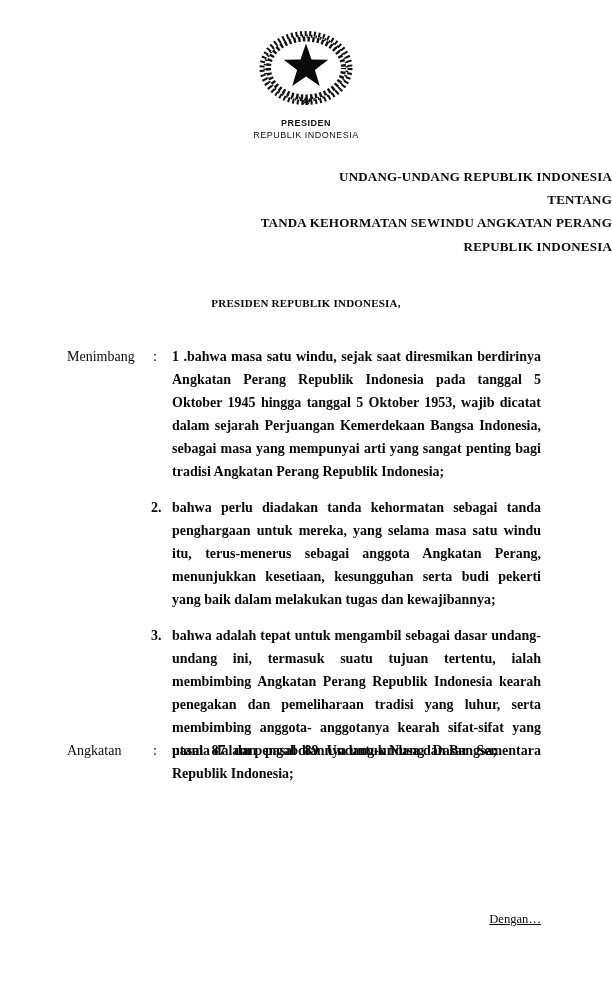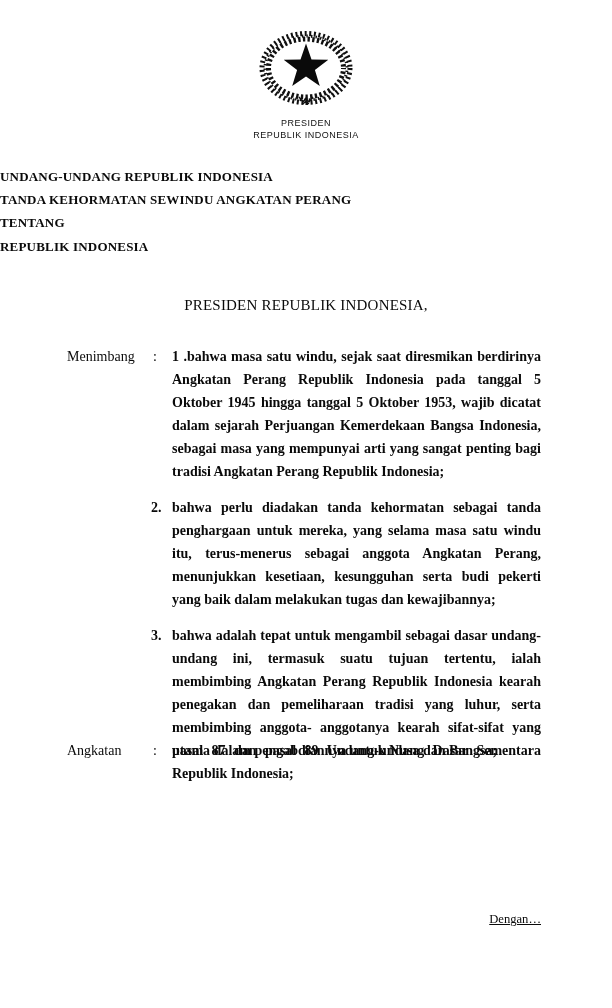--- a/index.html
+++ b/index.html
@@ -22,39 +22,40 @@
     text-align: center;
   }
   .emblem-svg { display: inline-block; }
   .letterhead-line {
     font-family: "Liberation Sans", sans-serif;
     font-size: 9px;
     line-height: 12px;
     letter-spacing: 0.5px;
     color: #111;
   }
-  .letterhead-line.first { margin-top: 4px; }
+  .letterhead-line.first { margin-top: 4px; font-weight: bold; }
 
   
   .title-block {
     position: absolute;
     top: 165px; left: 0; right: 0;
-    text-align: left;
+    text-align: right;
     font-size: 13px;
     font-weight: bold;
     line-height: 23.2px;
     letter-spacing: 0.2px;
+    padding-left: 27px;
   }
 
   .salutation {
     position: absolute;
     top: 297px; left: 0; right: 0;
     text-align: center;
-    font-size: 15px;
-    font-weight: normal;
+    font-size: 11px;
+    font-weight: bold;
     letter-spacing: 0.2px;
   }
 
   
   .preamble-row {
     position: absolute;
     left: 67px; right: 71px;
     font-size: 14px;
     line-height: 23px;
   }
@@ -95,22 +96,22 @@
 
       <path fill="none" stroke="#101010" stroke-width="1.3" d="M40,66 l4,5 l3,-4 l3,4 l4,-5"></path>
       <path fill="none" stroke="#101010" stroke-width="1.1" d="M44,73 l3,-3 l3,3 M47,68 l0,6"></path>
     </svg>
     <div class="letterhead-line first">PRESIDEN</div>
     <div class="letterhead-line">REPUBLIK INDONESIA</div>
   </div>
 
   <div class="title-block">
     <div>UNDANG-UNDANG REPUBLIK INDONESIA</div>
+    <div>TENTANG</div>
     <div>TANDA KEHORMATAN SEWINDU ANGKATAN PERANG</div>
-    <div>TENTANG</div>
     <div>REPUBLIK INDONESIA</div>
   </div>
 
   <div class="salutation">PRESIDEN REPUBLIK INDONESIA,</div>
 
   <div class="preamble-row menimbang">
     <span class="p-label">Menimbang</span>
     <span class="p-colon">:</span>
     <div class="p-content">
       <div class="m-item first"><span class="m-num">1 .</span><span class="m-text">bahwa masa satu windu, sejak saat diresmikan berdirinya Angkatan Perang Republik Indonesia pada tanggal 5 Oktober 1945 hingga tanggal 5 Oktober 1953, wajib dicatat dalam sejarah Perjuangan Kemerdekaan Bangsa Indonesia, sebagai masa yang mempunyai arti yang sangat penting bagi tradisi Angkatan Perang Republik Indonesia;</span></div>

